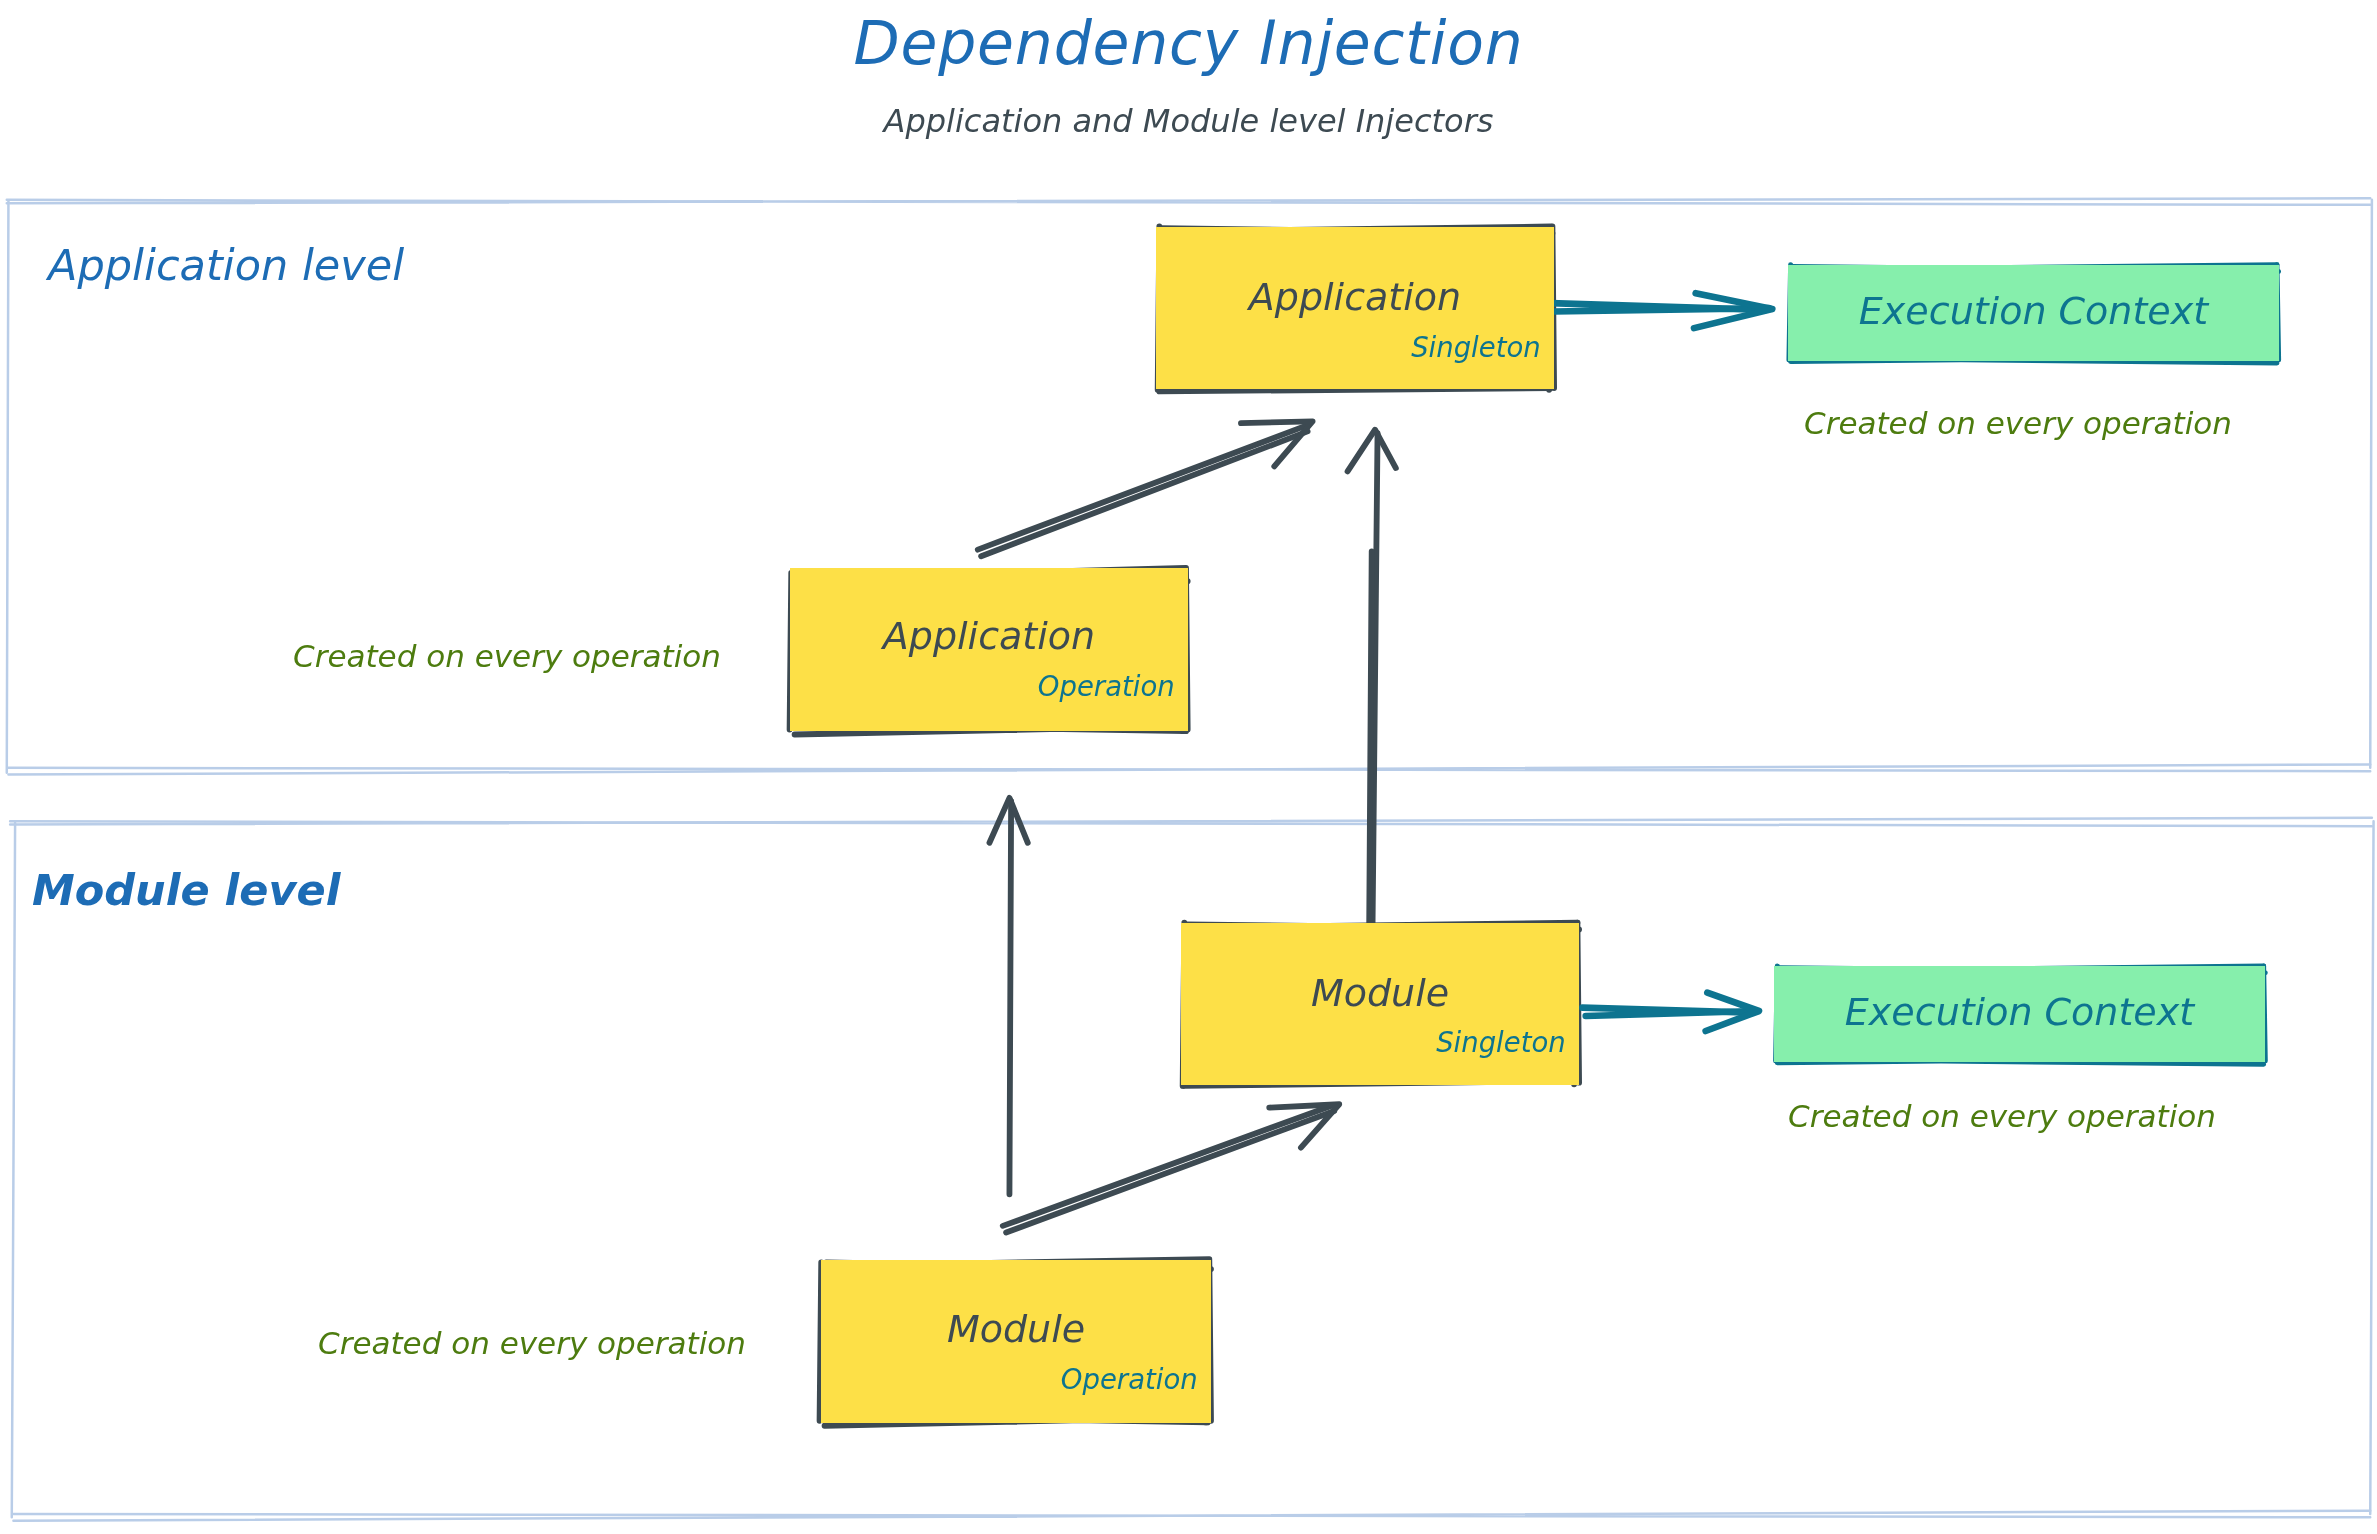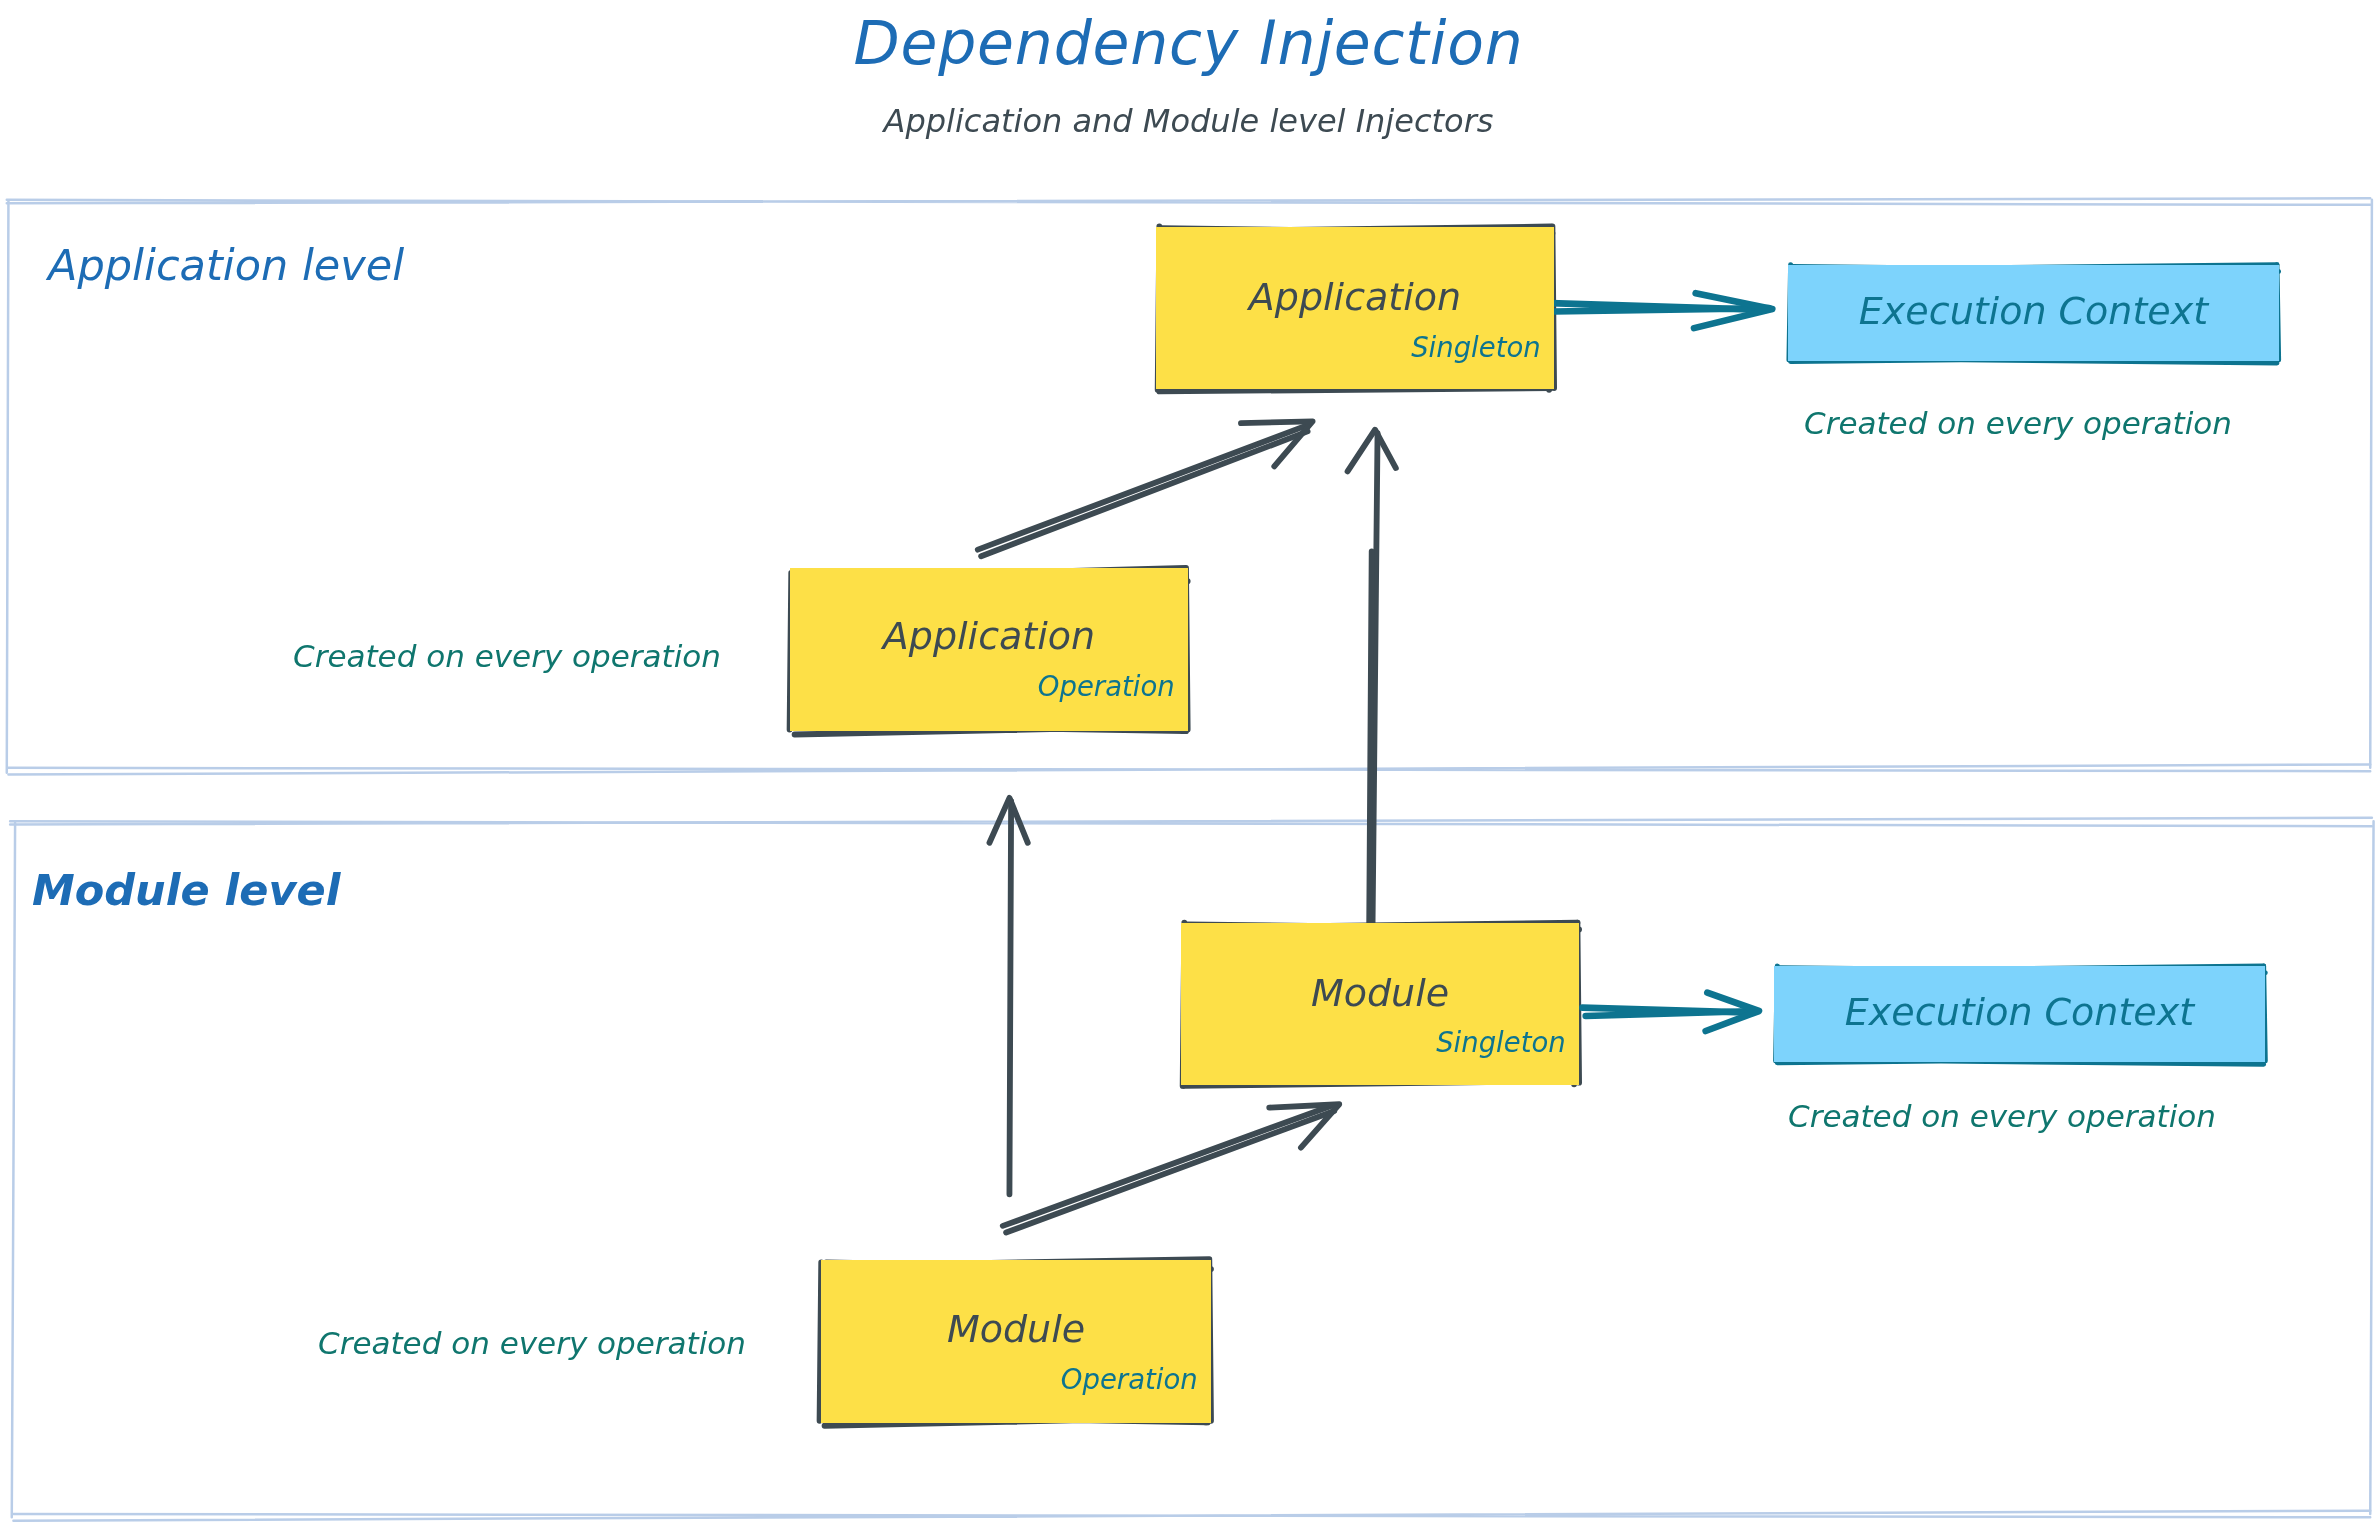--- a/index.html
+++ b/index.html
@@ -101,40 +101,40 @@
   #node-mod-singleton .scope { top: 103px; }
 
   #node-mod-operation { left: 821px; top: 1260px; width: 390px; height: 163px; }
   #node-mod-operation .name  { top: 47px; }
   #node-mod-operation .scope { top: 103px; }
 
   
   .ctx {
     position: absolute;
     box-sizing: border-box;
-    background: #7dd3fc;
+    background: #86efac;
   }
   .ctx .ctx-label {
     position: absolute;
     left: 0; right: 0; top: 50%;
     transform: translateY(-54%);
     text-align: center;
     font-size: 38px;
     font-style: italic;
     color: #0d7490;
     white-space: nowrap;
   }
   #ctx-app { left: 1788px; top: 265px; width: 491px; height: 96px; }
   #ctx-mod { left: 1774px; top: 966px; width: 491px; height: 96px; }
 
   
   .note {
     font-size: 31px;
     font-style: italic;
-    color: #0f766e;
+    color: #4d7c0f;
   }
   #note-ctx-app  { left: 1804px; top: 405px; }
   #note-ctx-mod  { left: 1788px; top: 1098px; }
   #note-app-op   { left: 293px;  top: 638px; }
   #note-mod-op   { left: 318px;  top: 1325px; }
 </style>
 </head>
 <body>
 
 <div id="canvas">

